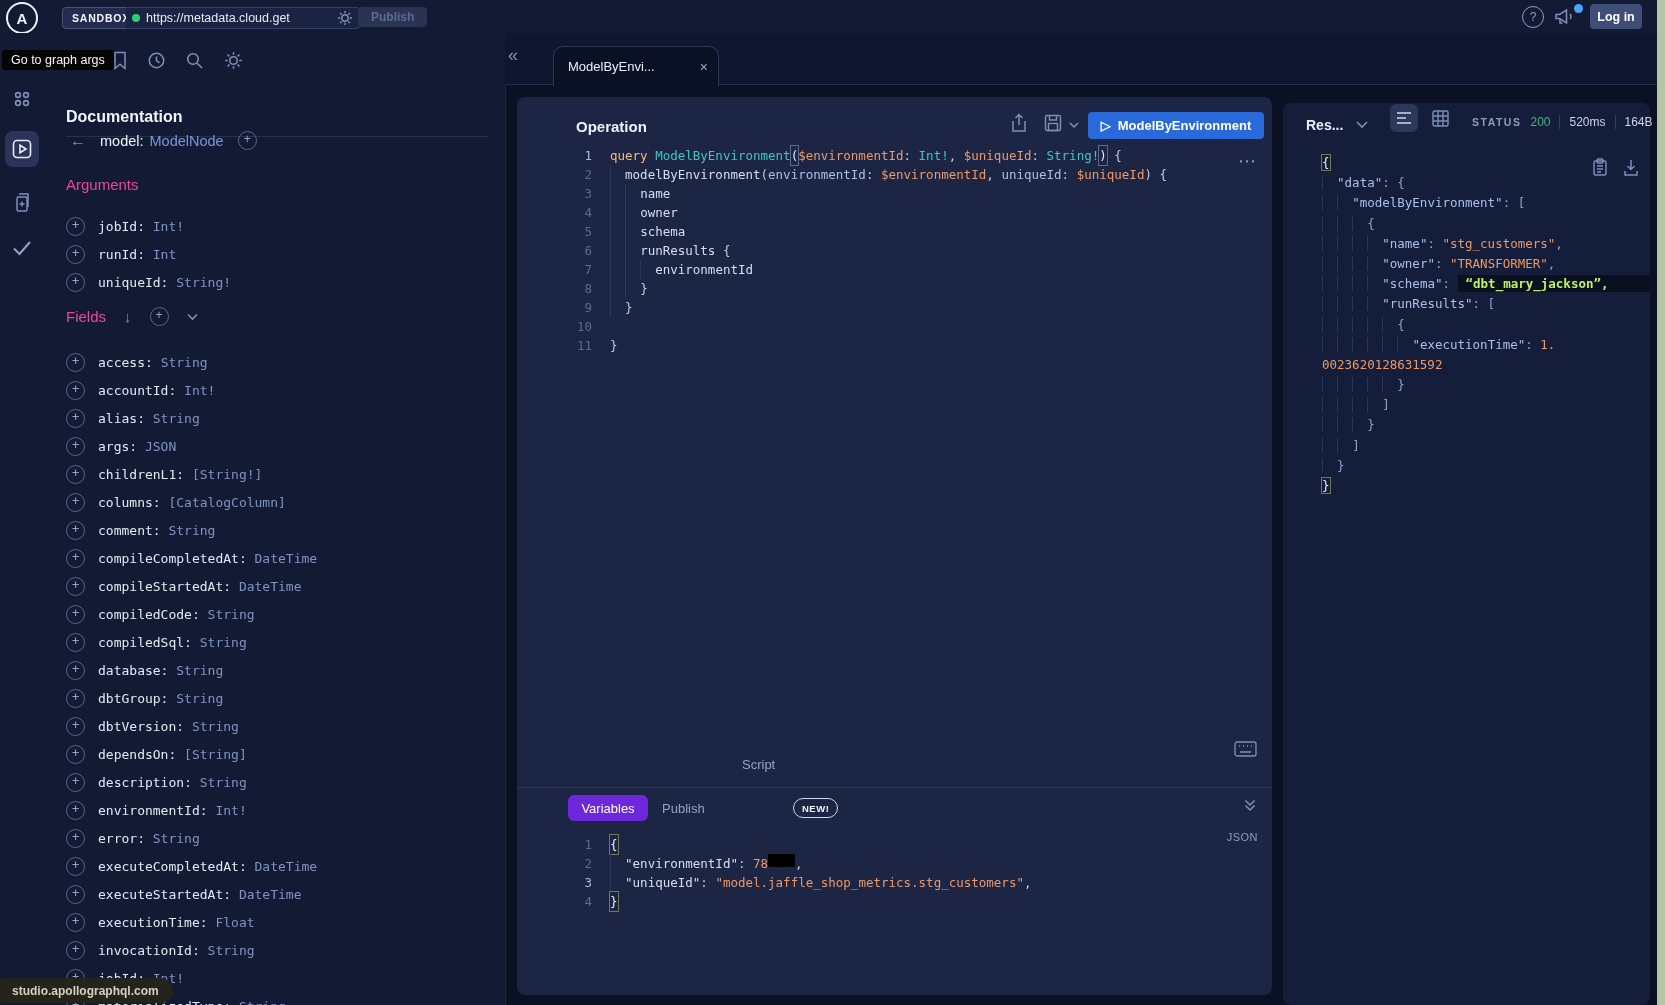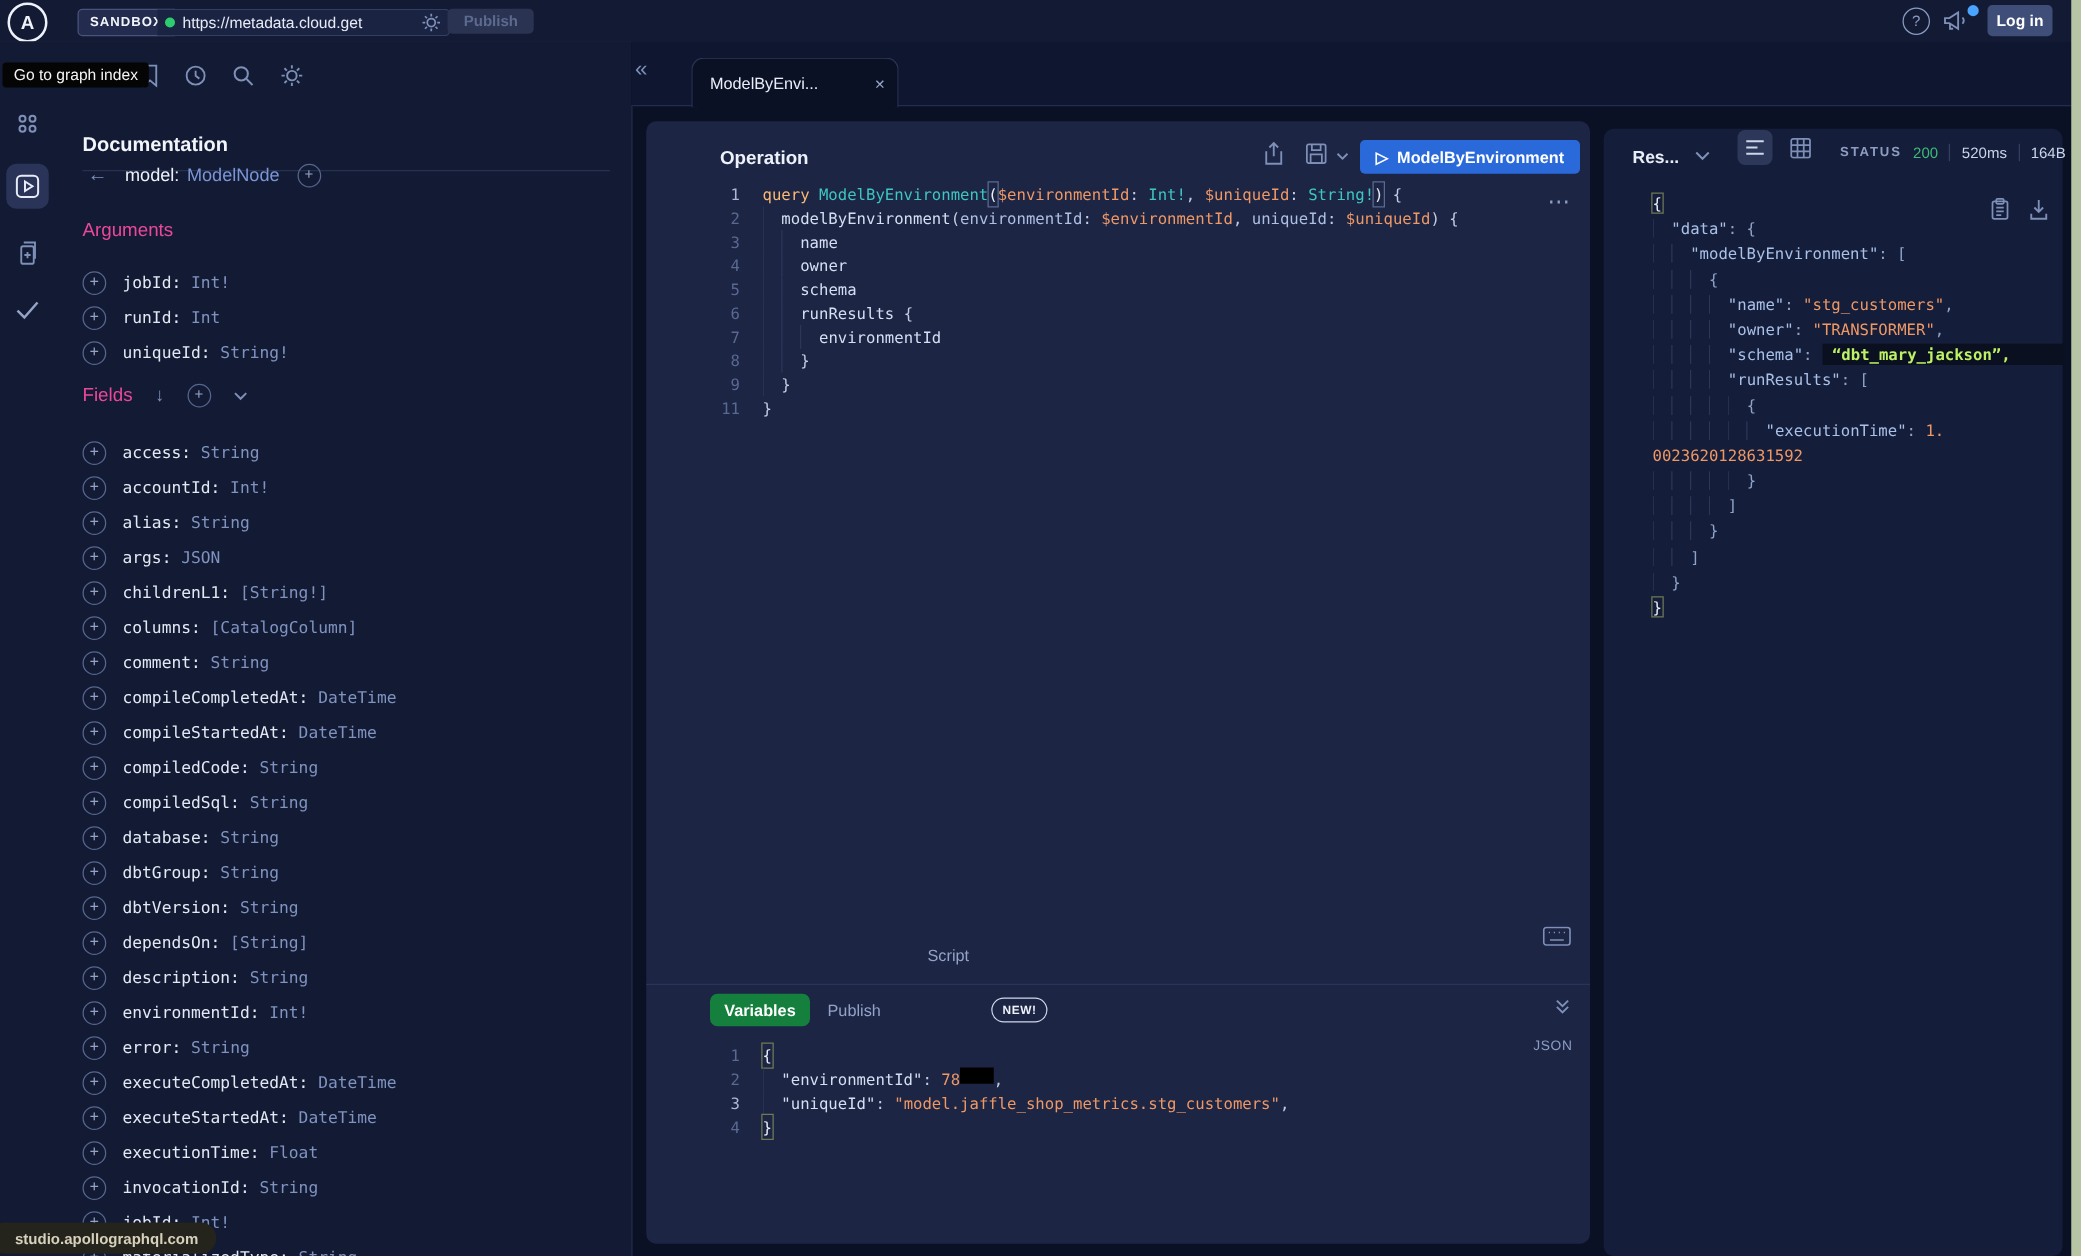--- a/index.html
+++ b/index.html
@@ -66,22 +66,22 @@
   .rl{height:20.2px;line-height:20.2px;font-family:"DejaVu Sans Mono",monospace;font-size:12.5px;white-space:pre}
   .tk-kw{color:#fdba74}.tk-op{color:#3ec6c0}.tk-var{color:#ee9866}.tk-typ{color:#3ec6c0}
   .tk-pun{color:#c2cde4}.tk-fld{color:#d6dff2}.tk-arg{color:#aebfe2}
   .tk-key{color:#d6dff2}.tk-num{color:#ee9866}.tk-str{color:#ee9866}
   .tk-rkey{color:#a9c0e8}.tk-rpun{color:#8fa3c9}
   .tk-ind{box-shadow:inset 1px 0 0 #2b3758}
   .tk-match{outline:1px solid #6e7a55}.tk-matchp{outline:1px solid #5b6a91}
   .tk-redact{display:inline-block;width:27px;height:13px;background:#000;vertical-align:-2px}
   .tk-hl{background:#0a101f;color:#bef264;font-weight:bold;padding:1px 42px 1px 8px}
   #op-div{left:517px;top:787px;width:755px;height:1px;background:#2a3456}
-  #vars-pill{left:568px;top:795px;width:80px;height:26px;background:#15803d;border-radius:6px;
-        display:flex;align-items:center;justify-content:center;font-size:13px;font-weight:bold;color:#fff}
+  #vars-pill{left:568px;top:795px;width:80px;height:26px;background:#6d28d9;border-radius:6px;
+        display:flex;align-items:center;justify-content:center;font-size:13px;font-weight:normal;color:#fff}
   .vtab{font-size:13px;color:#93a2c6}
   #new-badge{left:793px;top:798px;height:18px;padding:0 8px;border:1px solid #cfd7ea;border-radius:10px;
         display:flex;align-items:center;font-size:9.5px;font-weight:bold;letter-spacing:.5px;color:#eef2fa}
   #json-label{left:1200px;top:831px;width:58px;text-align:right;font-size:11px;color:#8b9cc4;letter-spacing:.5px}
 
   
   #respcard{left:1283px;top:103px;width:367px;height:902px;background:#141d39;border-radius:8px}
   #resp-title{left:1306px;top:117px;font-size:14px;font-weight:bold;color:#e9eef8}
   #resp-viewpill{left:1390px;top:104px;width:28px;height:28px;background:#2c3759;border-radius:6px;
         display:flex;align-items:center;justify-content:center}
@@ -413,20 +413,23 @@
     <div class="cl">
       <span class="ln">8</span>
       <span class="tk tk-ind">  </span>
       <span class="tk tk-ind">  </span>
       <span class="tk tk-pun">}</span>
     </div>
     <div class="cl">
       <span class="ln">9</span>
       <span class="tk tk-ind">  </span>
       <span class="tk tk-pun">}</span>
+    </div>
+    <div class="cl">
+      <span class="ln">10</span>
     </div>
     <div class="cl">
       <span class="ln">11</span>
       <span class="tk tk-pun">}</span>
     </div>
   </div>
 <span class="abs ic" style="left:1234px;top:741px">
   <svg width="23" height="16" viewBox="0 0 23 16" fill="none" stroke="currentColor" stroke-width="1.3">
     <rect x="1" y="1" width="21" height="14" rx="2"></rect>
       <path d="M5 5h1M9 5h1M13 5h1M17 5h1M6 11h11"></path>
@@ -524,15 +527,15 @@
     <div class="rl"><span class="tk tk-ind">  </span><span class="tk tk-ind">  </span><span class="tk tk-ind">  </span><span class="tk tk-ind">  </span><span class="tk tk-ind">  </span><span class="tk tk-ind">  </span><span class="tk tk-rkey">"executionTime"</span><span class="tk tk-rpun">: </span><span class="tk tk-num">1.</span></div>
     <div class="rl"><span class="tk tk-num">0023620128631592</span></div>
     <div class="rl"><span class="tk tk-ind">  </span><span class="tk tk-ind">  </span><span class="tk tk-ind">  </span><span class="tk tk-ind">  </span><span class="tk tk-ind">  </span><span class="tk tk-rpun">}</span></div>
     <div class="rl"><span class="tk tk-ind">  </span><span class="tk tk-ind">  </span><span class="tk tk-ind">  </span><span class="tk tk-ind">  </span><span class="tk tk-rpun">]</span></div>
     <div class="rl"><span class="tk tk-ind">  </span><span class="tk tk-ind">  </span><span class="tk tk-ind">  </span><span class="tk tk-rpun">}</span></div>
     <div class="rl"><span class="tk tk-ind">  </span><span class="tk tk-ind">  </span><span class="tk tk-rpun">]</span></div>
     <div class="rl"><span class="tk tk-ind">  </span><span class="tk tk-rpun">}</span></div>
     <div class="rl"><span class="tk tk-match">}</span></div>
   </div>
 
-<div id="tooltip" class="abs">Go to graph index</div>
+<div id="tooltip" class="abs">Go to graph args</div>
 <div id="status-pill" class="abs">studio.apollographql.com</div>
 <div id="greenstrip" class="abs"></div>
 
 </body></html>

